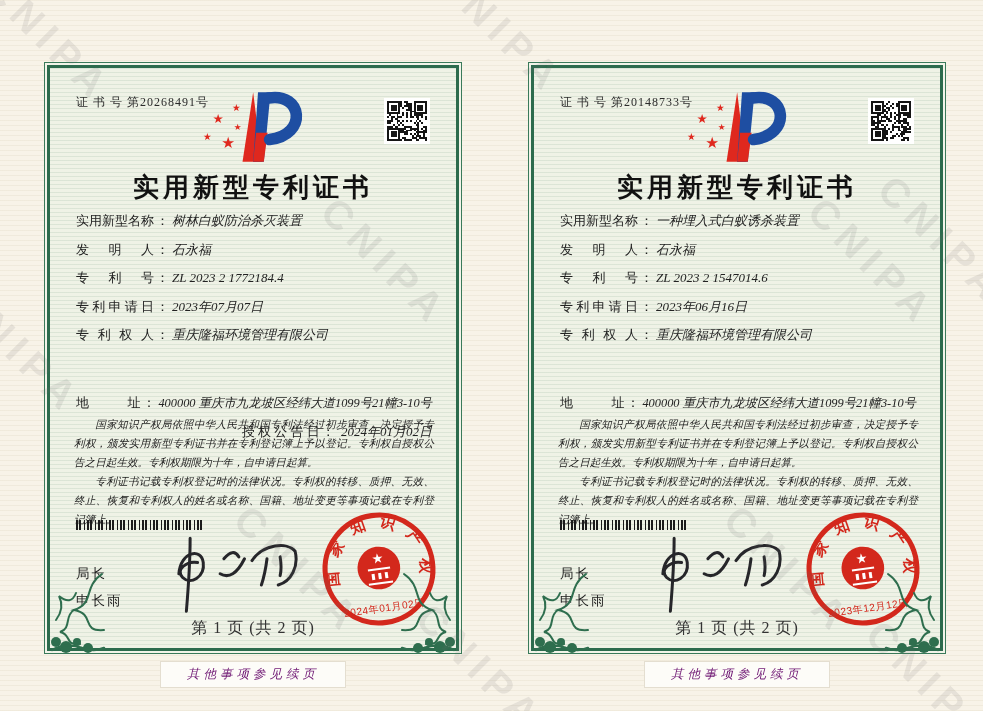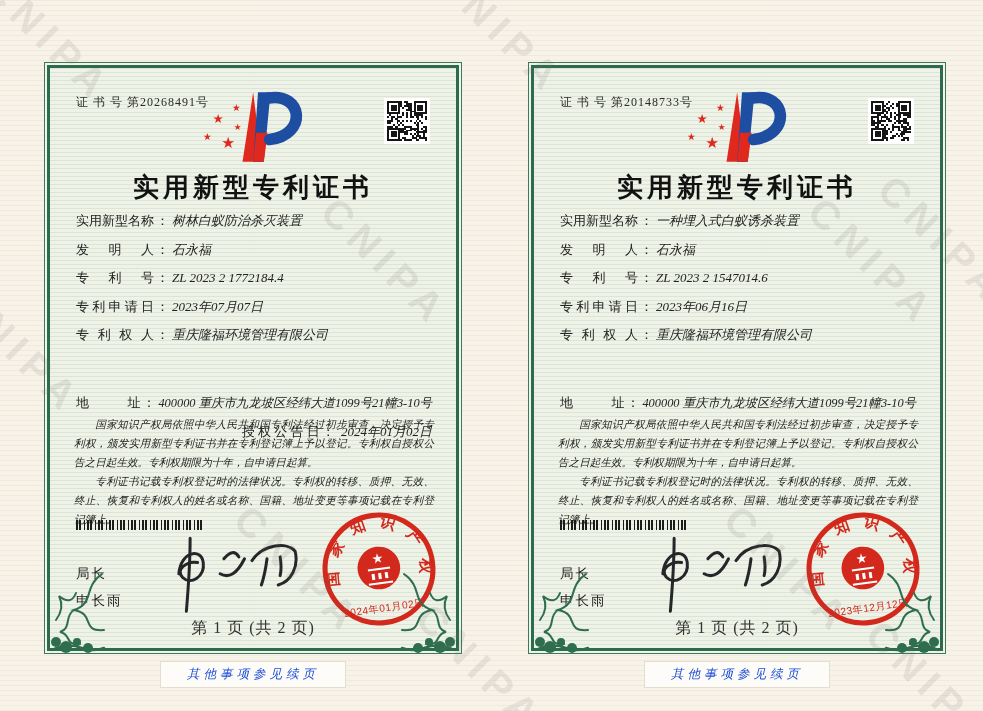--- a/index.html
+++ b/index.html
@@ -47,21 +47,21 @@
   .signature{position:absolute;left:112px;top:462px;width:150px;height:95px;}
   .seal{position:absolute;left:270px;top:442px;width:118px;height:118px;transform:rotate(-8deg);}
   .page-label{position:absolute;bottom:9px;left:0;right:0;text-align:center;font-size:16px;color:#333;letter-spacing:1px;}
   .flourish{position:absolute;width:62px;height:82px;}
   .flourish.bl{left:-4px;bottom:-6px;}
   .flourish.br{right:-4px;bottom:-6px;transform:scaleX(-1);}
   
   .footer-note{
     position:absolute;top:661px;height:25px;width:184px;background:#fdfcf8;
     border:1px solid #e4ded0;display:flex;align-items:center;justify-content:center;
-    font-size:12.5px;font-style:italic;letter-spacing:4px;color:#1d4ed8;z-index:1;
+    font-size:12.5px;font-style:italic;letter-spacing:4px;color:#701a75;z-index:1;
   }
   .footer-note.left{left:160px;}
   .footer-note.right{left:644px;}
   
   .wm-layer{position:absolute;inset:0;z-index:3;pointer-events:none;}
   .wm{position:absolute;font-family:"Liberation Sans","DejaVu Sans",sans-serif;
     font-weight:bold;font-size:40px;letter-spacing:8px;color:rgba(110,110,110,0.13);
     transform:translate(-50%,-50%) rotate(45deg);white-space:nowrap;}
   .seal-ring-text{font-size:15px;font-weight:bold;letter-spacing:12px;fill:#d3281c;font-family:"Liberation Serif",serif;}
   .seal-date{font-size:10px;fill:#d3281c;letter-spacing:0.5px;font-family:"Liberation Sans",sans-serif;}

